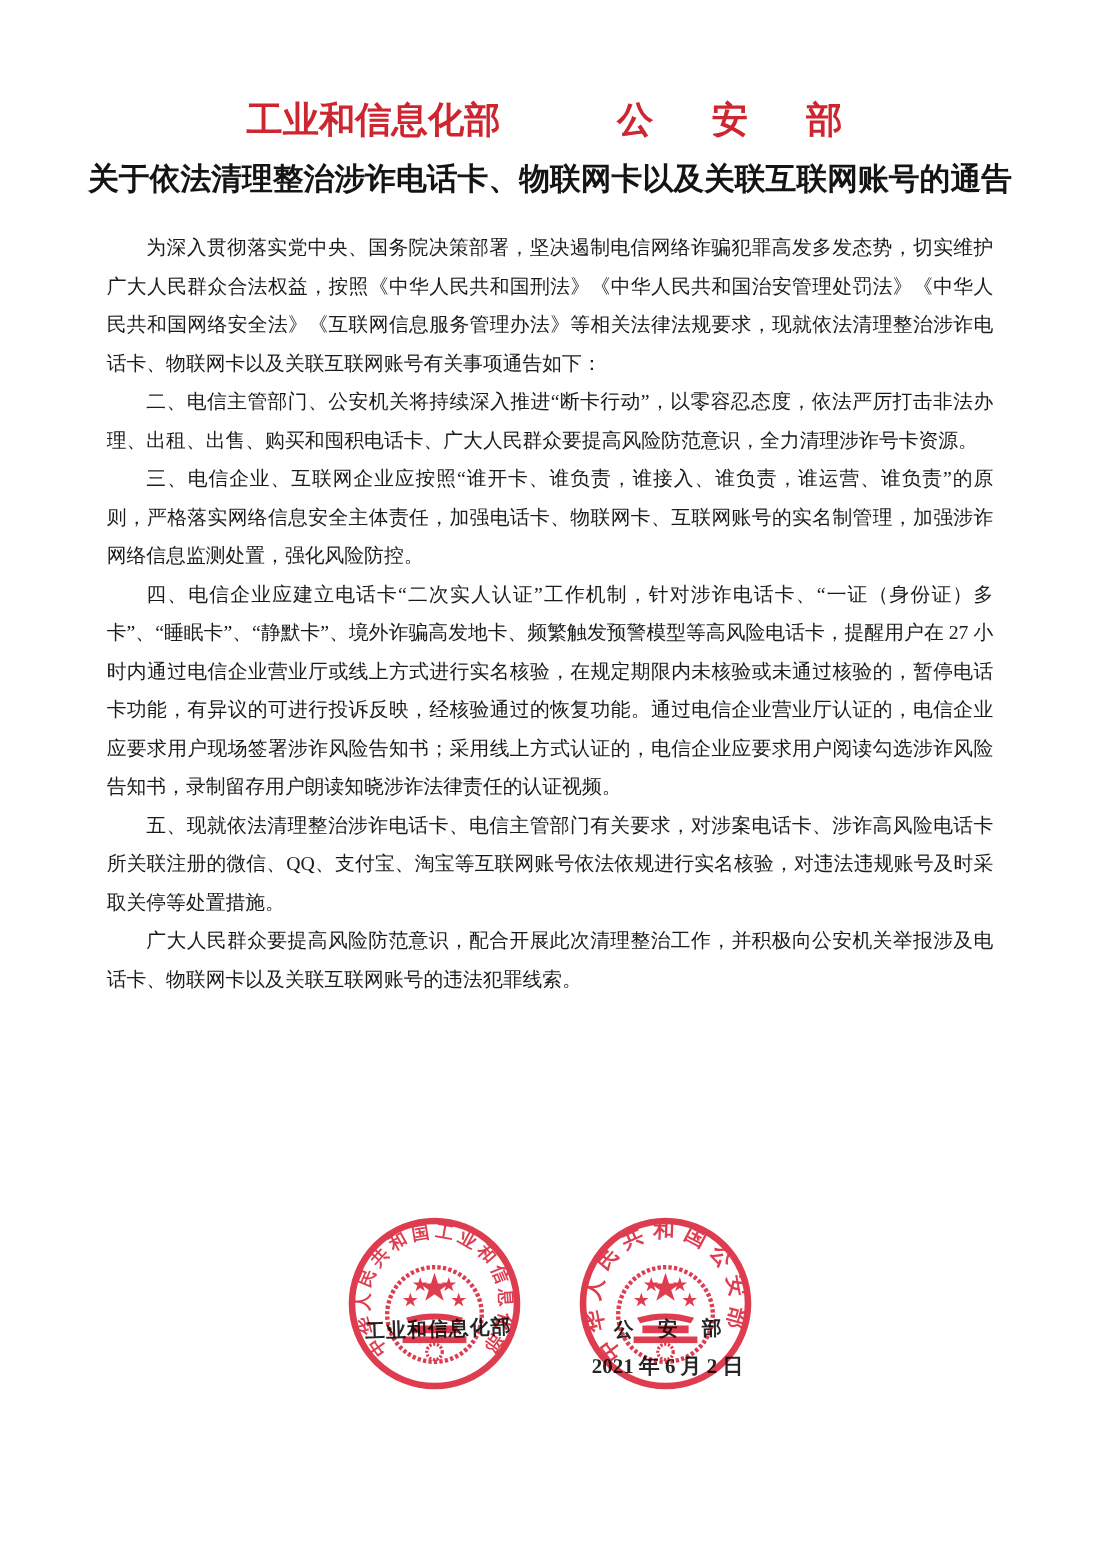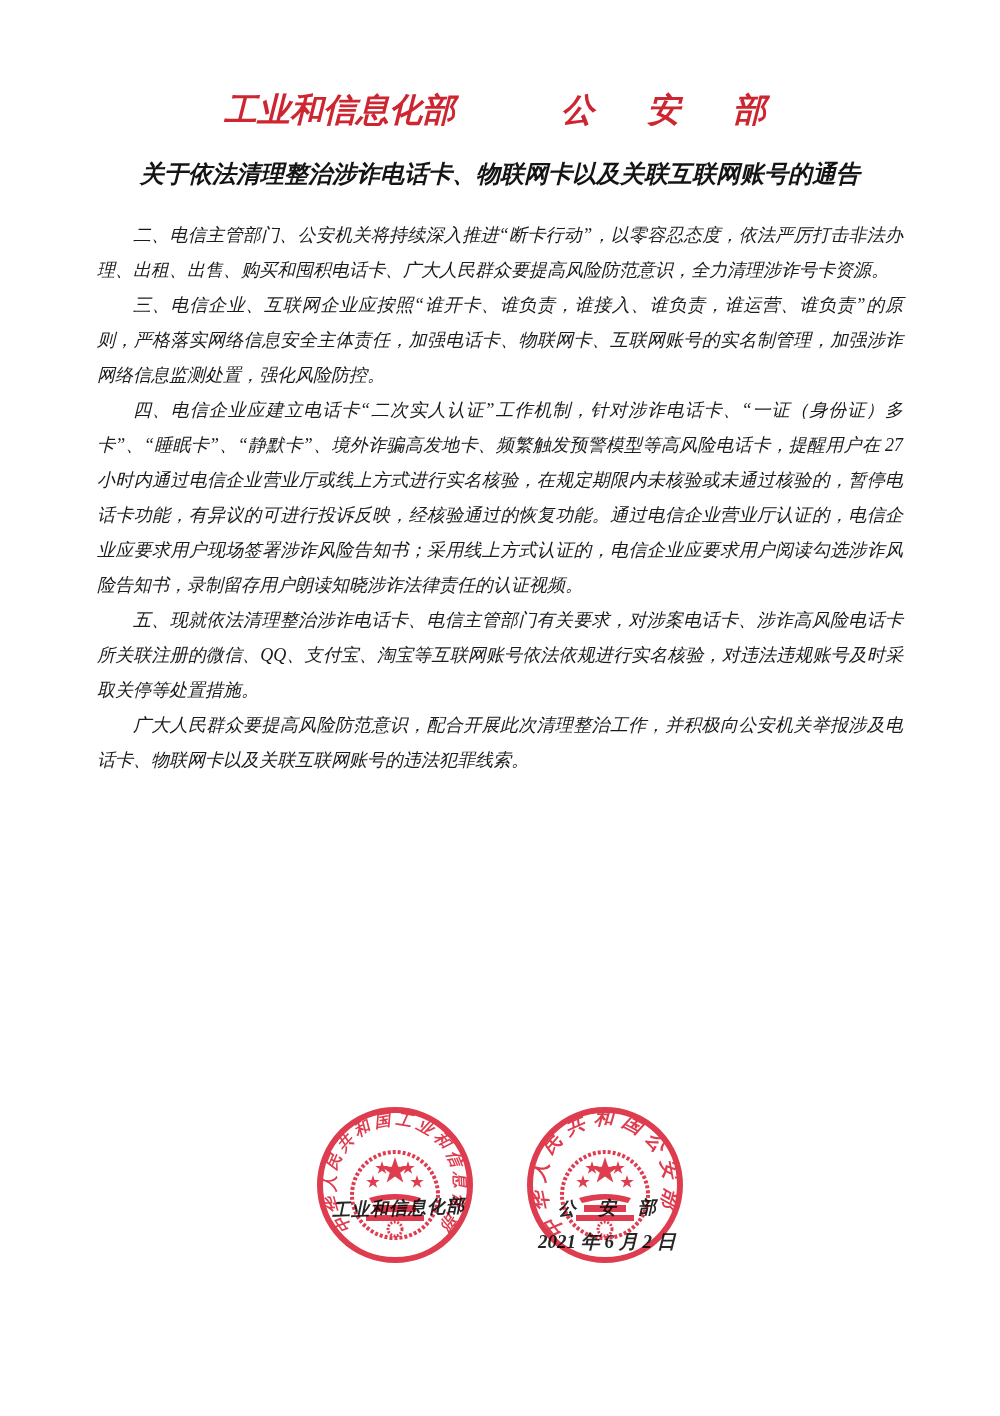--- a/index.html
+++ b/index.html
@@ -1,23 +1,23 @@
 <!DOCTYPE html>
 <html><head>
 <meta charset="utf-8">
 <style>
   html,body{margin:0;padding:0;background:#ffffff;}
   .page{position:relative;width:1000px;height:1416px;background:#fff;overflow:hidden;
-        font-family:"Liberation Serif", serif;font-style:italic;}
+        font-family:"Liberation Serif", serif;}
   
   .header{padding-top:90px;display:flex;justify-content:center;align-items:baseline;gap:106px;}
   .ministry{font-size:33px;font-weight:bold;color:#ce2630;line-height:40px;white-space:pre;}
   .ministry.spaced{letter-spacing:10px;}
   
-  .doc-title{margin:28px 60px 0;text-align:center;font-size:24px;font-weight:bold;color:#141414;line-height:32px;}
+  .doc-title{margin:18px 60px 0;text-align:center;font-size:28px;font-weight:bold;color:#141414;line-height:32px;}
   
   .body-text{margin:28px 97px 0;width:806px;font-size:18px;line-height:35px;color:#1b1b1b;
              text-align:justify;text-justify:inter-ideograph;}
   .body-text p{margin:0;text-indent:2em;}
   
   .seal{position:absolute;width:164px;height:164px;opacity:0.95;}
   .seal-left{left:313px;top:1103px;}
   .seal-right{left:523px;top:1103px;}
   .ring-text{fill:#dd3246;font-family:"Liberation Serif",serif;font-weight:bold;}
   .ring-text.small{font-size:16px;letter-spacing:4.2px;}
@@ -36,20 +36,21 @@
 <div class="page">
 
   <div class="header">
     <span class="ministry">工业和信息化部</span>
     <span class="ministry spaced">公　安　部</span>
   </div>
 
   <h1 class="doc-title">关于依法清理整治涉诈电话卡、物联网卡以及关联互联网账号的通告</h1>
 
   <div class="body-text">
+    <p>为深入贯彻落实党中央、国务院决策部署，坚决遏制电信网络诈骗犯罪高发多发态势，切实维护广大人民群众合法权益，按照《中华人民共和国刑法》《中华人民共和国治安管理处罚法》《中华人民共和国网络安全法》《互联网信息服务管理办法》等相关法律法规要求，现就依法清理整治涉诈电话卡、物联网卡以及关联互联网账号有关事项通告如下：</p>
     <p>二、电信主管部门、公安机关将持续深入推进“断卡行动”，以零容忍态度，依法严厉打击非法办理、出租、出售、购买和囤积电话卡、广大人民群众要提高风险防范意识，全力清理涉诈号卡资源。</p>
     <p>三、电信企业、互联网企业应按照“谁开卡、谁负责，谁接入、谁负责，谁运营、谁负责”的原则，严格落实网络信息安全主体责任，加强电话卡、物联网卡、互联网账号的实名制管理，加强涉诈网络信息监测处置，强化风险防控。</p>
     <p>四、电信企业应建立电话卡“二次实人认证”工作机制，针对涉诈电话卡、“一证（身份证）多卡”、“睡眠卡”、“静默卡”、境外诈骗高发地卡、频繁触发预警模型等高风险电话卡，提醒用户在 27 小时内通过电信企业营业厅或线上方式进行实名核验，在规定期限内未核验或未通过核验的，暂停电话卡功能，有异议的可进行投诉反映，经核验通过的恢复功能。通过电信企业营业厅认证的，电信企业应要求用户现场签署涉诈风险告知书；采用线上方式认证的，电信企业应要求用户阅读勾选涉诈风险告知书，录制留存用户朗读知晓涉诈法律责任的认证视频。</p>
     <p>五、现就依法清理整治涉诈电话卡、电信主管部门有关要求，对涉案电话卡、涉诈高风险电话卡所关联注册的微信、QQ、支付宝、淘宝等互联网账号依法依规进行实名核验，对违法违规账号及时采取关停等处置措施。</p>
     <p>广大人民群众要提高风险防范意识，配合开展此次清理整治工作，并积极向公安机关举报涉及电话卡、物联网卡以及关联互联网账号的违法犯罪线索。</p>
   </div>
 
   <div class="seal seal-left">
     <svg width="164" height="164" viewBox="0 0 164 164">
       <circle cx="82" cy="82" r="75" fill="none" stroke="#dd3246" stroke-width="6"></circle>

